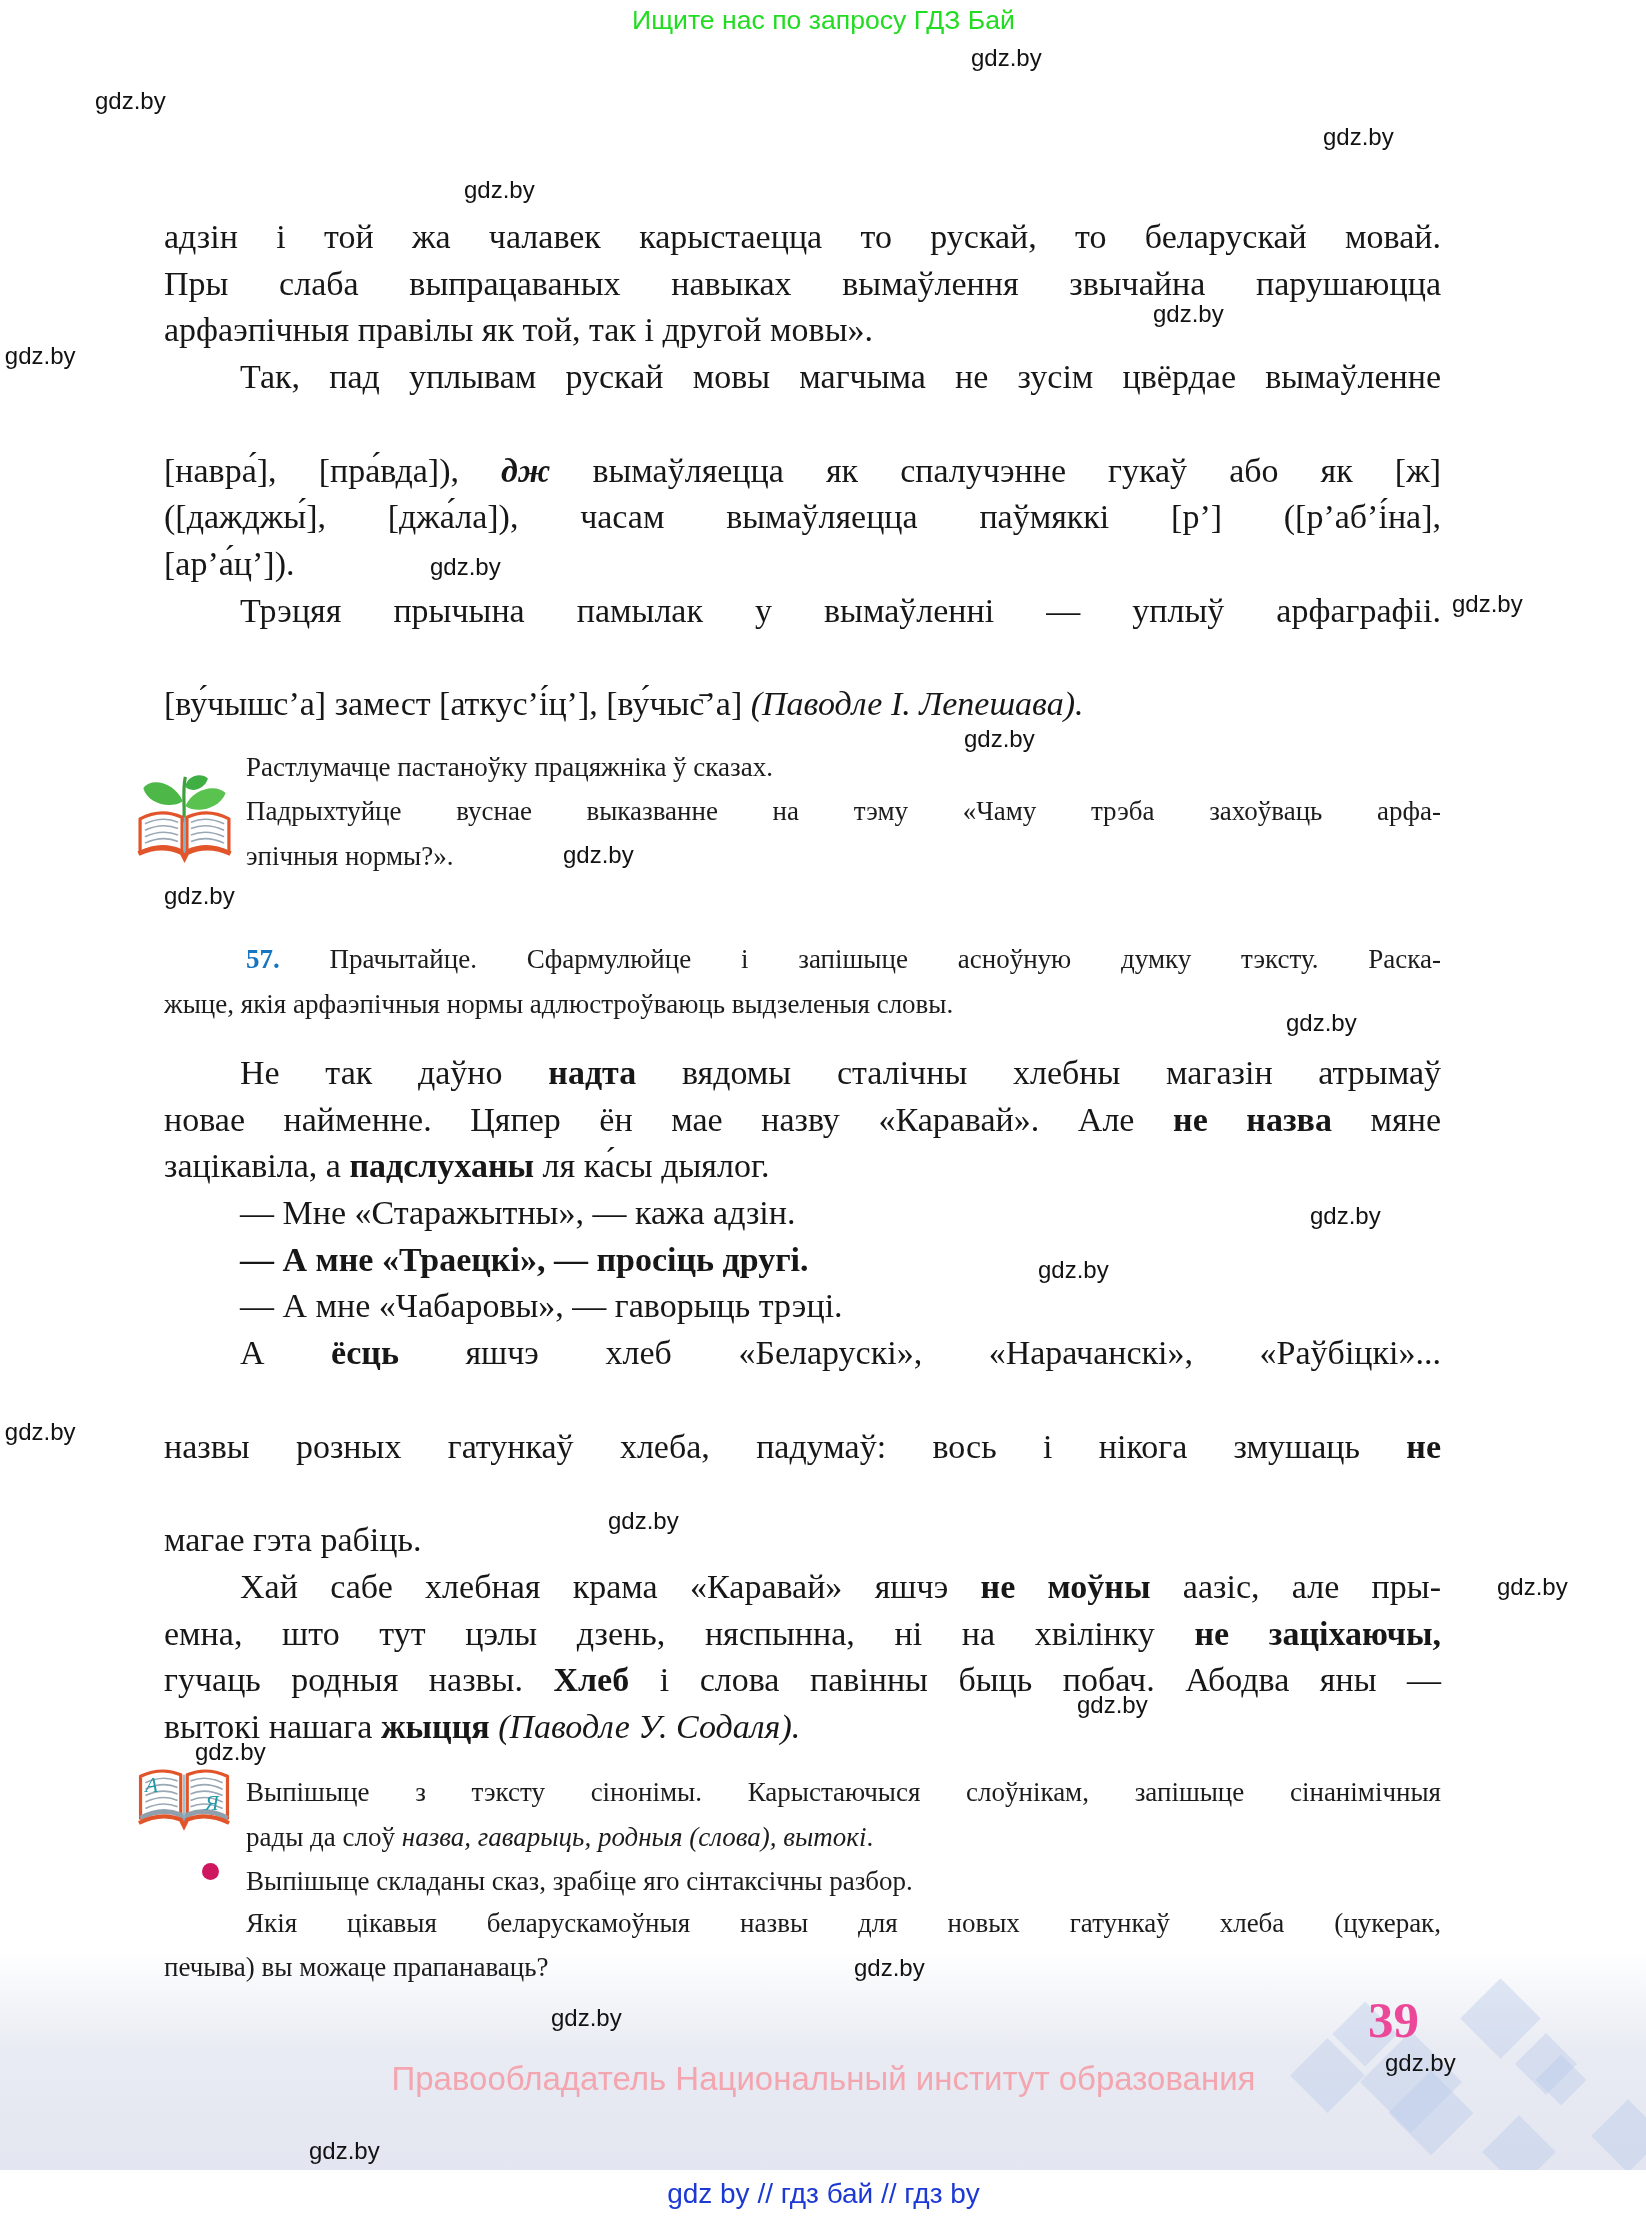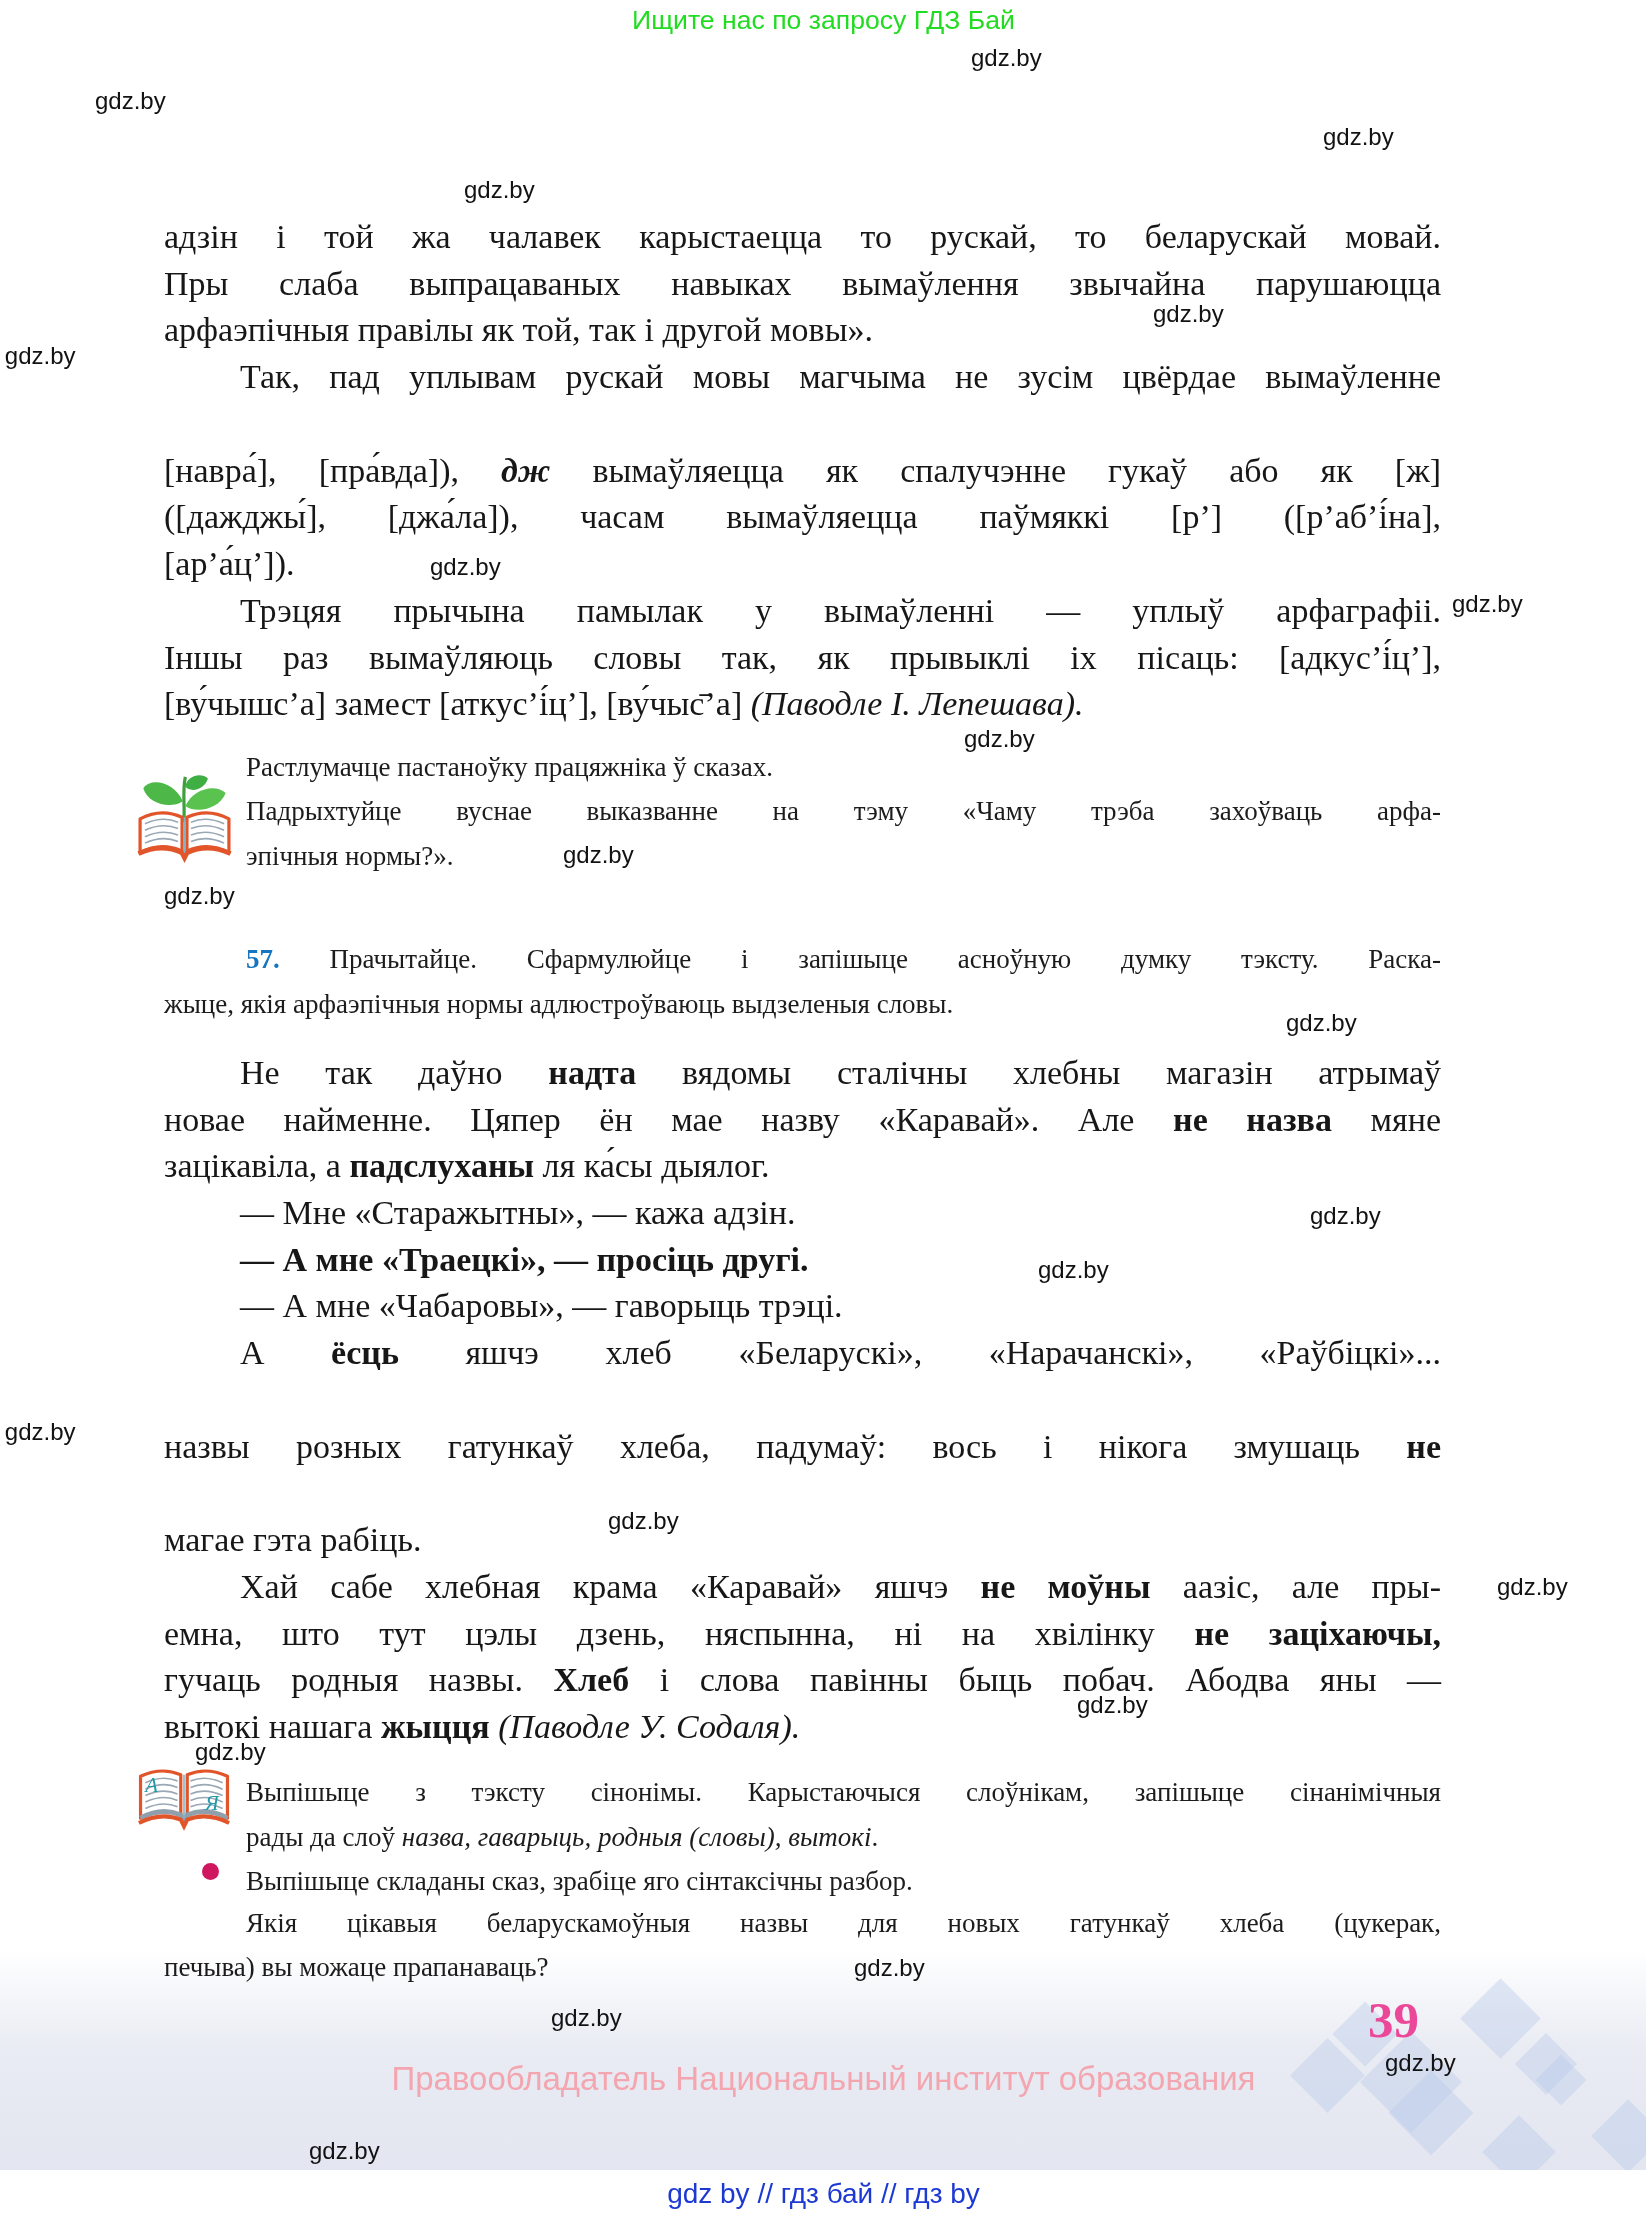--- a/index.html
+++ b/index.html
@@ -76,21 +76,20 @@
   <span class="wm" style="left:309px;top:2137px;">gdz.by</span>
 
   <div class="line serif j" style="left:164px;top:216px;width:1277px;"><span>адзін і той жа чалавек карыстаецца то рускай, то беларускай мовай.</span></div>
   <div class="line serif j" style="left:164px;top:263px;width:1277px;"><span>Пры слаба выпрацаваных навыках вымаўлення звычайна парушаюцца</span></div>
   <div class="line serif" style="left:164px;top:309px;"><span>арфаэпічныя правілы як той, так і другой мовы».</span></div>
   <div class="line serif j" style="left:240px;top:356px;width:1201px;"><span>Так, пад уплывам рускай мовы магчыма не зусім цвёрдае вымаўленне</span></div>
   <div class="line serif j" style="left:164px;top:450px;width:1277px;"><span>[навра́], [пра́вда]), </span><span class="b i">дж</span><span> вымаўляецца як спалучэнне гукаў або як [ж]</span></div>
   <div class="line serif j" style="left:164px;top:496px;width:1277px;"><span>([дажджы́], [джа́ла]), часам вымаўляецца паўмяккі [р’] ([р’аб’і́на],</span></div>
   <div class="line serif" style="left:164px;top:543px;"><span>[ар’а́ц’]).</span></div>
   <div class="line serif j" style="left:240px;top:590px;width:1201px;"><span>Трэцяя прычына памылак у вымаўленні — уплыў арфаграфіі.</span></div>
-  <div class="line serif j" style="left:164px;top:637px;width:1277px;"><span>Іншы раз вымаўляюць словы так, як прывыклі іх пісаць: [адкус’і́ц’],</span></div>
   <div class="line serif" style="left:164px;top:683px;"><span>[ву́чышс’а] замест [аткус’і́ц’], [ву́чыс̄’а] </span><span class="i">(Паводле І. Лепешава).</span></div>
 
   <div class="line sans" style="left:246px;top:748px;"><span>Растлумачце пастаноўку працяжніка ў сказах.</span></div>
   <div class="line sans j" style="left:246px;top:792px;width:1195px;"><span>Падрыхтуйце вуснае выказванне на тэму «Чаму трэба захоўваць арфа-</span></div>
   <div class="line sans" style="left:246px;top:837px;"><span>эпічныя нормы?».</span></div>
 
   <svg class="icon" style="left:132px;top:772px;" width="105" height="93" viewBox="0 0 130 115">
     <path d="M64 62 C66 44 62 26 66 6" stroke="#3f9f3f" stroke-width="4" fill="none"></path>
     <path d="M63 36 C52 12 24 6 14 20 C20 40 48 46 63 36 Z" fill="#4db848"></path>
     <path d="M66 42 C76 20 104 14 116 26 C108 46 80 52 66 42 Z" fill="#5ac24e"></path>
@@ -114,21 +113,21 @@
   <div class="line serif" style="left:240px;top:1285px;"><span>— А мне «Чабаровы», — гаворыць трэці.</span></div>
   <div class="line serif j" style="left:240px;top:1332px;width:1201px;"><span>А </span><span class="b">ёсць</span><span> яшчэ хлеб «Беларускі», «Нарачанскі», «Раўбіцкі»...</span></div>
   <div class="line serif j" style="left:164px;top:1426px;width:1277px;"><span>назвы розных гатункаў хлеба, падумаў: вось і нікога змушаць </span><span class="b">не</span></div>
   <div class="line serif" style="left:164px;top:1519px;"><span>магае гэта рабіць.</span></div>
   <div class="line serif j" style="left:240px;top:1566px;width:1201px;"><span>Хай сабе хлебная крама «Каравай» яшчэ </span><span class="b">не моўны</span><span> аазіс, але пры-</span></div>
   <div class="line serif j" style="left:164px;top:1613px;width:1277px;"><span>емна, што тут цэлы дзень, няспынна, ні на хвілінку </span><span class="b">не заціхаючы,</span></div>
   <div class="line serif j" style="left:164px;top:1659px;width:1277px;"><span>гучаць родныя назвы. </span><span class="b">Хлеб</span><span> і слова павінны быць побач. Абодва яны —</span></div>
   <div class="line serif" style="left:164px;top:1706px;"><span>вытокі нашага </span><span class="b">жыцця</span><span> </span><span class="i">(Паводле У. Содаля).</span></div>
 
   <div class="line sans j" style="left:246px;top:1773px;width:1195px;"><span>Выпішыце з тэксту сінонімы. Карыстаючыся слоўнікам, запішыце сінанімічныя</span></div>
-  <div class="line sans" style="left:246px;top:1818px;"><span>рады да слоў </span><span class="i">назва, гаварыць, родныя (словы), вытокі</span><span>.</span></div>
+  <div class="line sans" style="left:246px;top:1818px;"><span>рады да слоў </span><span class="i">назва, гаварыць, родныя (слова), вытокі</span><span>.</span></div>
   <div class="line sans" style="left:246px;top:1862px;"><span>Выпішыце складаны сказ, зрабіце яго сінтаксічны разбор.</span></div>
   <div class="line sans j" style="left:246px;top:1904px;width:1195px;"><span>Якія цікавыя беларускамоўныя назвы для новых гатункаў хлеба (цукерак,</span></div>
   <div class="line sans" style="left:164px;top:1948px;"><span>печыва) вы можаце прапанаваць?</span></div>
 
   <div class="dot"></div>
 
   <svg class="icon" style="left:134px;top:1765px;" width="100" height="66" viewBox="0 0 124 82">
     <path d="M8 14 Q34 2 58 12 L58 62 Q34 52 8 66 Z" fill="#ffffff" stroke="#e2552a" stroke-width="4" stroke-linejoin="round"></path>
     <path d="M116 14 Q90 2 66 12 L66 62 Q90 52 116 66 Z" fill="#ffffff" stroke="#e2552a" stroke-width="4" stroke-linejoin="round"></path>
     <path d="M14 22 Q36 12 54 20 M14 30 Q36 20 54 28 M14 38 Q36 28 54 36 M14 46 Q36 36 54 44 M14 54 Q36 44 54 52" stroke="#9aa7b5" stroke-width="2" fill="none"></path>

